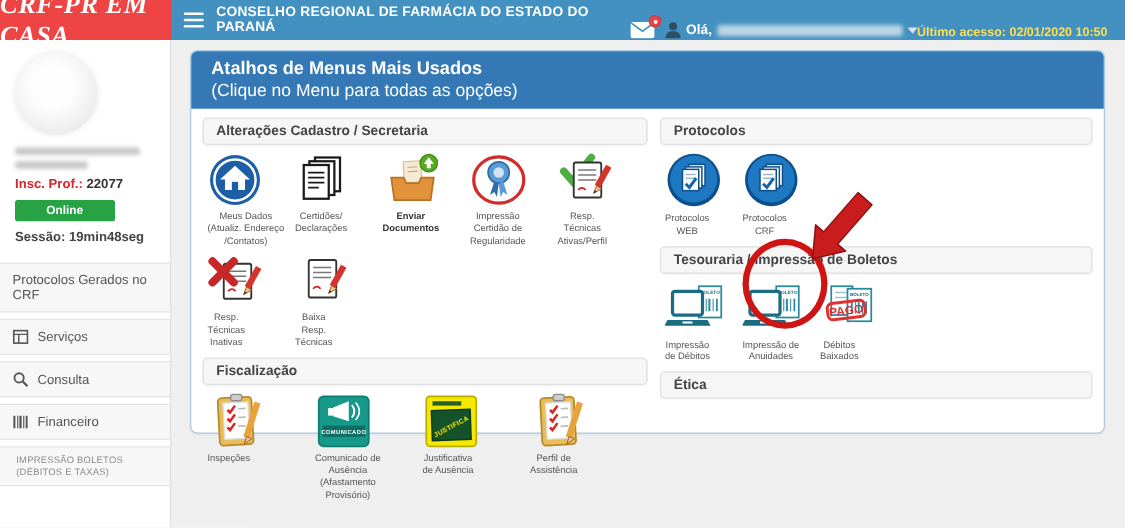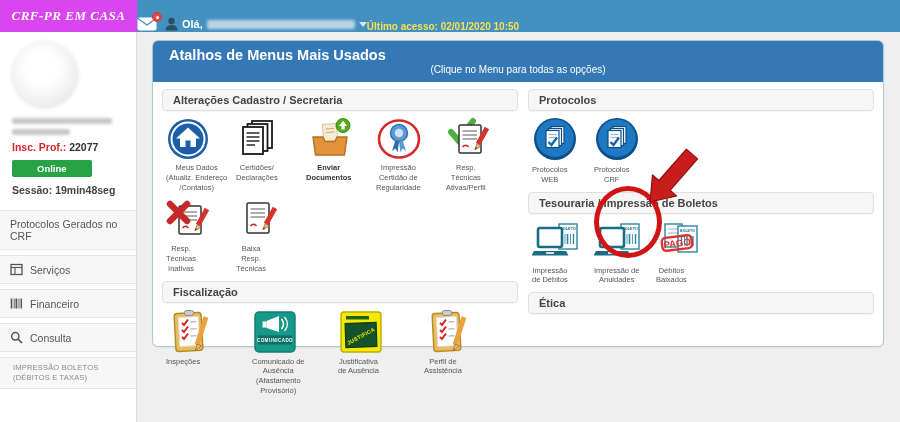--- a/index.html
+++ b/index.html
@@ -1,21 +1,21 @@
 <!DOCTYPE html>
 <html><head>
 <meta charset="utf-8">
 <style>
   * { margin:0; padding:0; box-sizing:border-box; }
   html,body { width:900px; height:422px; overflow:hidden; font-family:"Liberation Sans", sans-serif; background:#efefef; }
 
   
   .topbar { position:absolute; top:0; left:0; width:900px; height:32px; background:#4291c1; z-index:50; display:flex; align-items:stretch; }
-  .logo-block { width:137px; background:#d946ef; color:#fff; display:flex; align-items:center; justify-content:center;
-                font-family:"Liberation Serif", serif; font-style:italic; font-weight:bold; font-size:13px; transform:skewX(0deg); letter-spacing:.5px; }
+  .logo-block { width:137px; background:#ef4444; color:#fff; display:flex; align-items:center; justify-content:center;
+                font-family:"Liberation Serif", serif; font-style:italic; font-weight:bold; font-size:21px; transform:skewX(0deg); letter-spacing:.5px; }
   .bar-left { display:flex; align-items:center; gap:10px; padding-left:10px; flex:1; }
   .hamburger { display:flex; flex-direction:column; gap:3px; cursor:pointer; }
   .hamburger i { display:block; width:16px; height:2px; background:#fff; border-radius:1px; }
   .bar-title { color:#fff; font-size:11px; font-weight:bold; letter-spacing:.2px; }
   .bar-right { display:flex; flex-direction:row; justify-content:center; align-items:flex-end; padding-right:14px; }
   .bar-right-top { display:flex; align-items:center; gap:8px; height:16px; }
   .mail-wrap { position:relative; width:20px; height:14px; cursor:pointer; }
   .mail-badge { position:absolute; top:-5px; right:-5px; width:10px; height:10px; background:#e84545; border-radius:50%; border:1px solid #d03a3a; }
   .mail-badge::after { content:""; position:absolute; left:3px; top:3px; width:3px; height:3px; background:#fff; border-radius:50%; }
   .greet { color:#fff; font-size:11px; font-weight:bold; display:flex; align-items:center; gap:4px; cursor:pointer; }
@@ -40,21 +40,21 @@
   .menu { list-style:none; margin-top:8px; }
   .menu li { background:#f7f7f7; border-top:1px solid #e5e5e5; border-bottom:1px solid #e5e5e5; padding:7px 10px; font-size:10.5px; color:#555; margin-bottom:5px; display:flex; align-items:center; gap:7px; cursor:pointer; }
   .menu li.sub { font-size:7.5px; color:#8a8a8a; padding:5px 10px 5px 13px; margin-bottom:1px; letter-spacing:.2px; line-height:1.35; }
   .menu svg { flex:0 0 auto; }
 
   
   .main { position:absolute; top:32px; left:137px; width:763px; height:390px; background:#efefef; }
   .card { position:absolute; left:15px; top:8px; width:732px; height:307px; background:#fff; border:1px solid #aac8de; border-radius:6px; box-shadow:0 1px 2px rgba(0,0,0,.06); }
   .card-header { background:#3478b5; border-radius:5px 5px 0 0; padding:6px 16px 7px 16px; color:#fff; }
   .card-title { font-size:14.5px; font-weight:bold; }
-  .card-sub { font-size:10px; margin-top:1px;text-align:center; }
+  .card-sub { font-size:14px; margin-top:1px; }
   .card-body { display:flex; gap:10px; padding:7px 9px; }
   .col { flex:1; }
   .col-right { position:relative; }
   .section { margin-bottom:7px; }
   .sec-header { background:#f6f6f6; border:1px solid #e0e0e0; border-radius:4px; padding:4px 10px; font-size:11px; font-weight:bold; color:#444; box-shadow:0 1px 1px rgba(0,0,0,.04); }
   .tiles { display:flex; align-items:flex-start; padding:6px 2px 0 4px; }
   .tile { display:flex; flex-direction:column; align-items:flex-start; width:70px; cursor:pointer; }
   .tile.narrow { width:62px; }
   .tile.wide { width:86px; }
   .tile span { white-space:pre-line; text-align:center; font-size:7.5px; color:#555; line-height:1.3; margin-top:2px; }
@@ -62,20 +62,28 @@
 
   
   .red-circle { position:absolute; left:66px; top:97px; width:68px; height:72px; border:5px solid #cf1414; border-radius:50%; z-index:25; pointer-events:none; }
   .red-arrow { position:absolute; left:110px; top:58px; z-index:30; pointer-events:none; }
 </style>
 </head>
 <body>
 
 <div class="topbar">
   <div class="logo-block">CRF-PR EM CASA</div>
+  <div class="bar-left">
+    <div class="hamburger">
+        <i></i>
+        <i></i>
+        <i></i>
+      </div>
+    <div class="bar-title">CONSELHO REGIONAL DE FARMÁCIA DO ESTADO DO PARANÁ</div>
+  </div>
   <div class="bar-right">
     <div class="bar-right-top">
       <div class="mail-wrap">
         <svg width="20" height="14" viewBox="0 0 20 14">
           <rect x="0.5" y="0.5" width="19" height="13" rx="2" fill="#ffffff"></rect>
           <polyline points="1,1.5 10,8 19,1.5" fill="none" stroke="#4291c1" stroke-width="1.4"></polyline>
         </svg>
         <i class="mail-badge"></i>
       </div>
       <div class="greet">
@@ -115,34 +123,34 @@
     <li>
       <svg width="13" height="13" viewBox="0 0 13 13">
         <rect x="1" y="1.5" width="11" height="10" fill="none" stroke="#555" stroke-width="1.3"></rect>
         <line x1="1" y1="4.5" x2="12" y2="4.5" stroke="#555" stroke-width="1.1"></line>
         <line x1="5" y1="4.5" x2="5" y2="11.5" stroke="#555" stroke-width="1.1"></line>
       </svg>
       <span>Serviços</span>
     </li>
     <li>
       <svg width="13" height="13" viewBox="0 0 13 13">
+        <circle cx="5.3" cy="5.3" r="3.7" fill="none" stroke="#555" stroke-width="1.5"></circle>
+        <line x1="8.3" y1="8.3" x2="12" y2="12" stroke="#555" stroke-width="1.7"></line>
+      </svg>
+      <span>Consulta</span>
+    </li>
+    <li>
+      <svg width="13" height="13" viewBox="0 0 13 13">
         <line x1="1.5" y1="1.5" x2="1.5" y2="11.5" stroke="#555" stroke-width="1.6"></line>
         <line x1="4.2" y1="1.5" x2="4.2" y2="11.5" stroke="#555" stroke-width="0.9"></line>
         <line x1="6.4" y1="1.5" x2="6.4" y2="11.5" stroke="#555" stroke-width="1.8"></line>
         <line x1="9" y1="1.5" x2="9" y2="11.5" stroke="#555" stroke-width="0.9"></line>
         <line x1="11.3" y1="1.5" x2="11.3" y2="11.5" stroke="#555" stroke-width="1.5"></line>
       </svg>
       <span>Financeiro</span>
-    </li>
-    <li>
-      <svg width="13" height="13" viewBox="0 0 13 13">
-        <circle cx="5.3" cy="5.3" r="3.7" fill="none" stroke="#555" stroke-width="1.5"></circle>
-        <line x1="8.3" y1="8.3" x2="12" y2="12" stroke="#555" stroke-width="1.7"></line>
-      </svg>
-      <span>Consulta</span>
     </li>
     <li class="sub">
         <span>IMPRESSÃO BOLETOS (DÉBITOS E TAXAS)</span>
       </li>
 
   </ul>
 </div>
 
 <div class="main">
   <div class="card">

